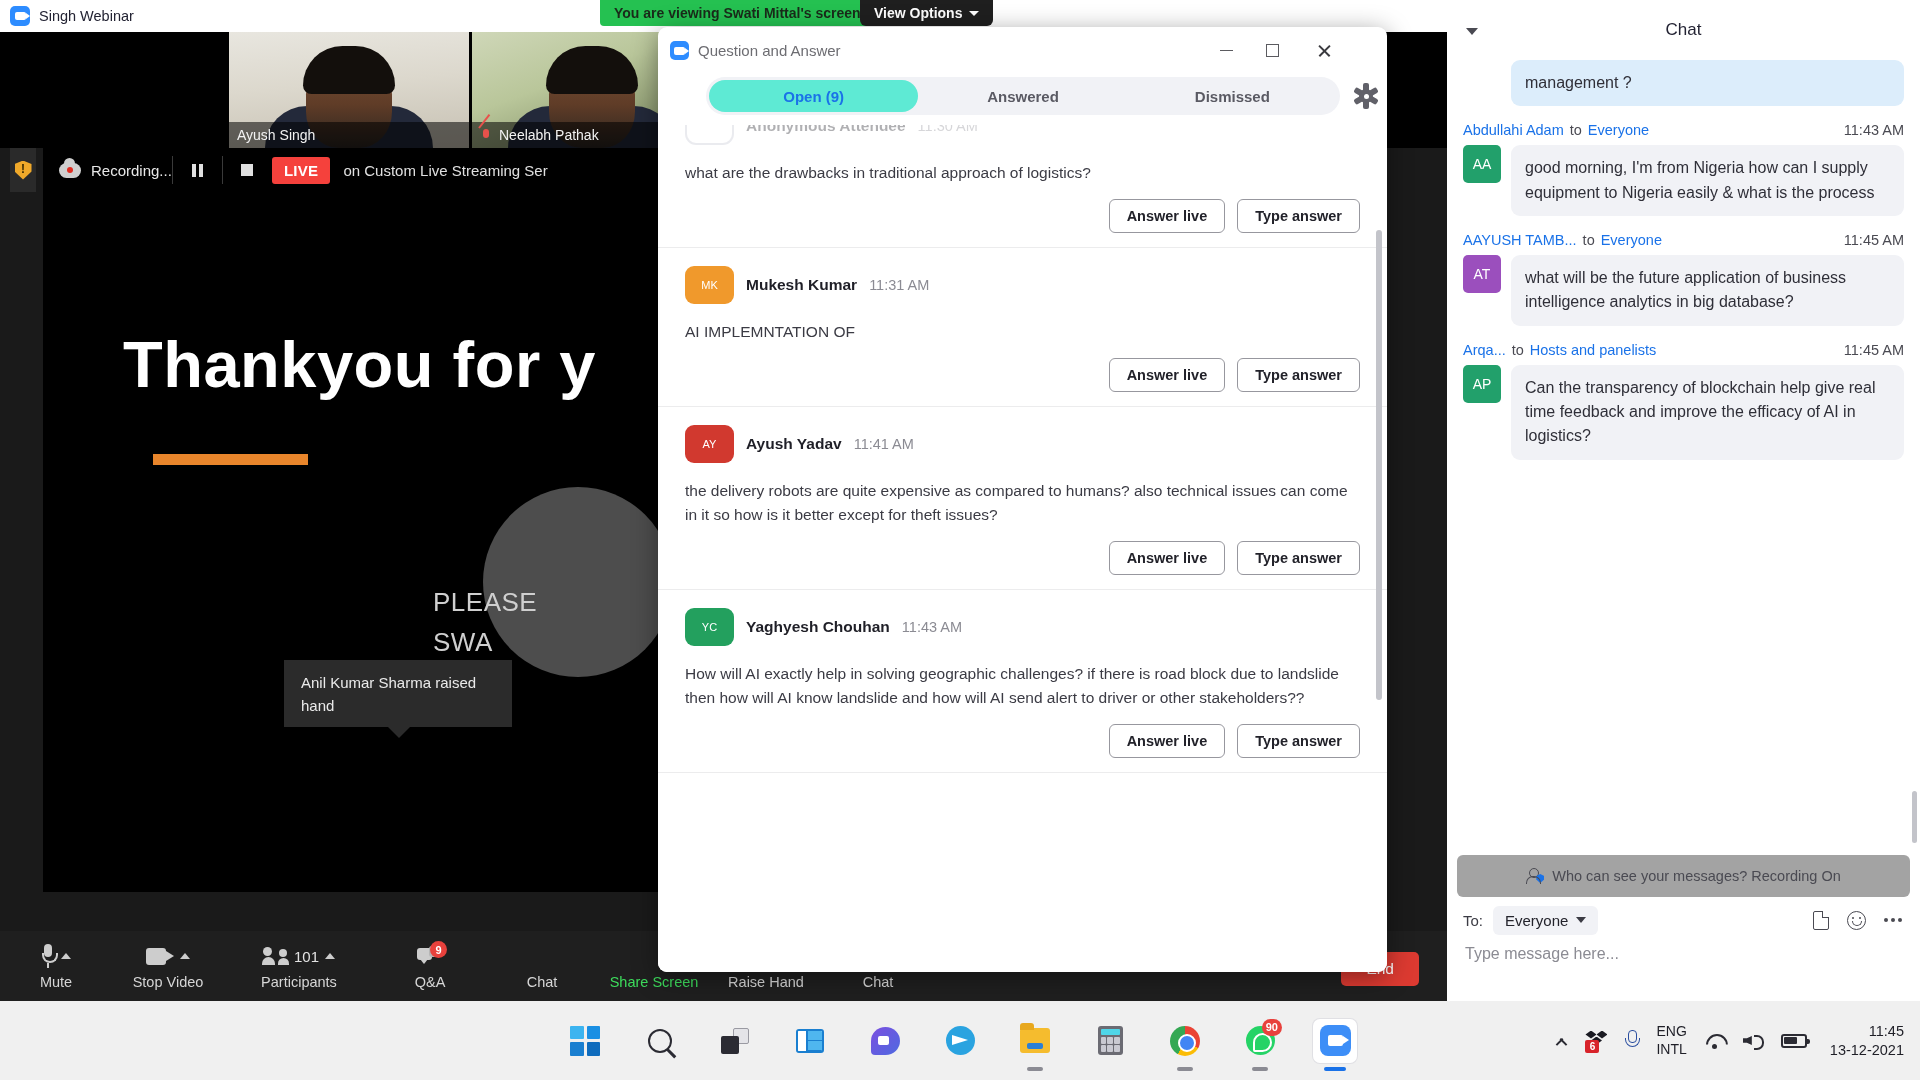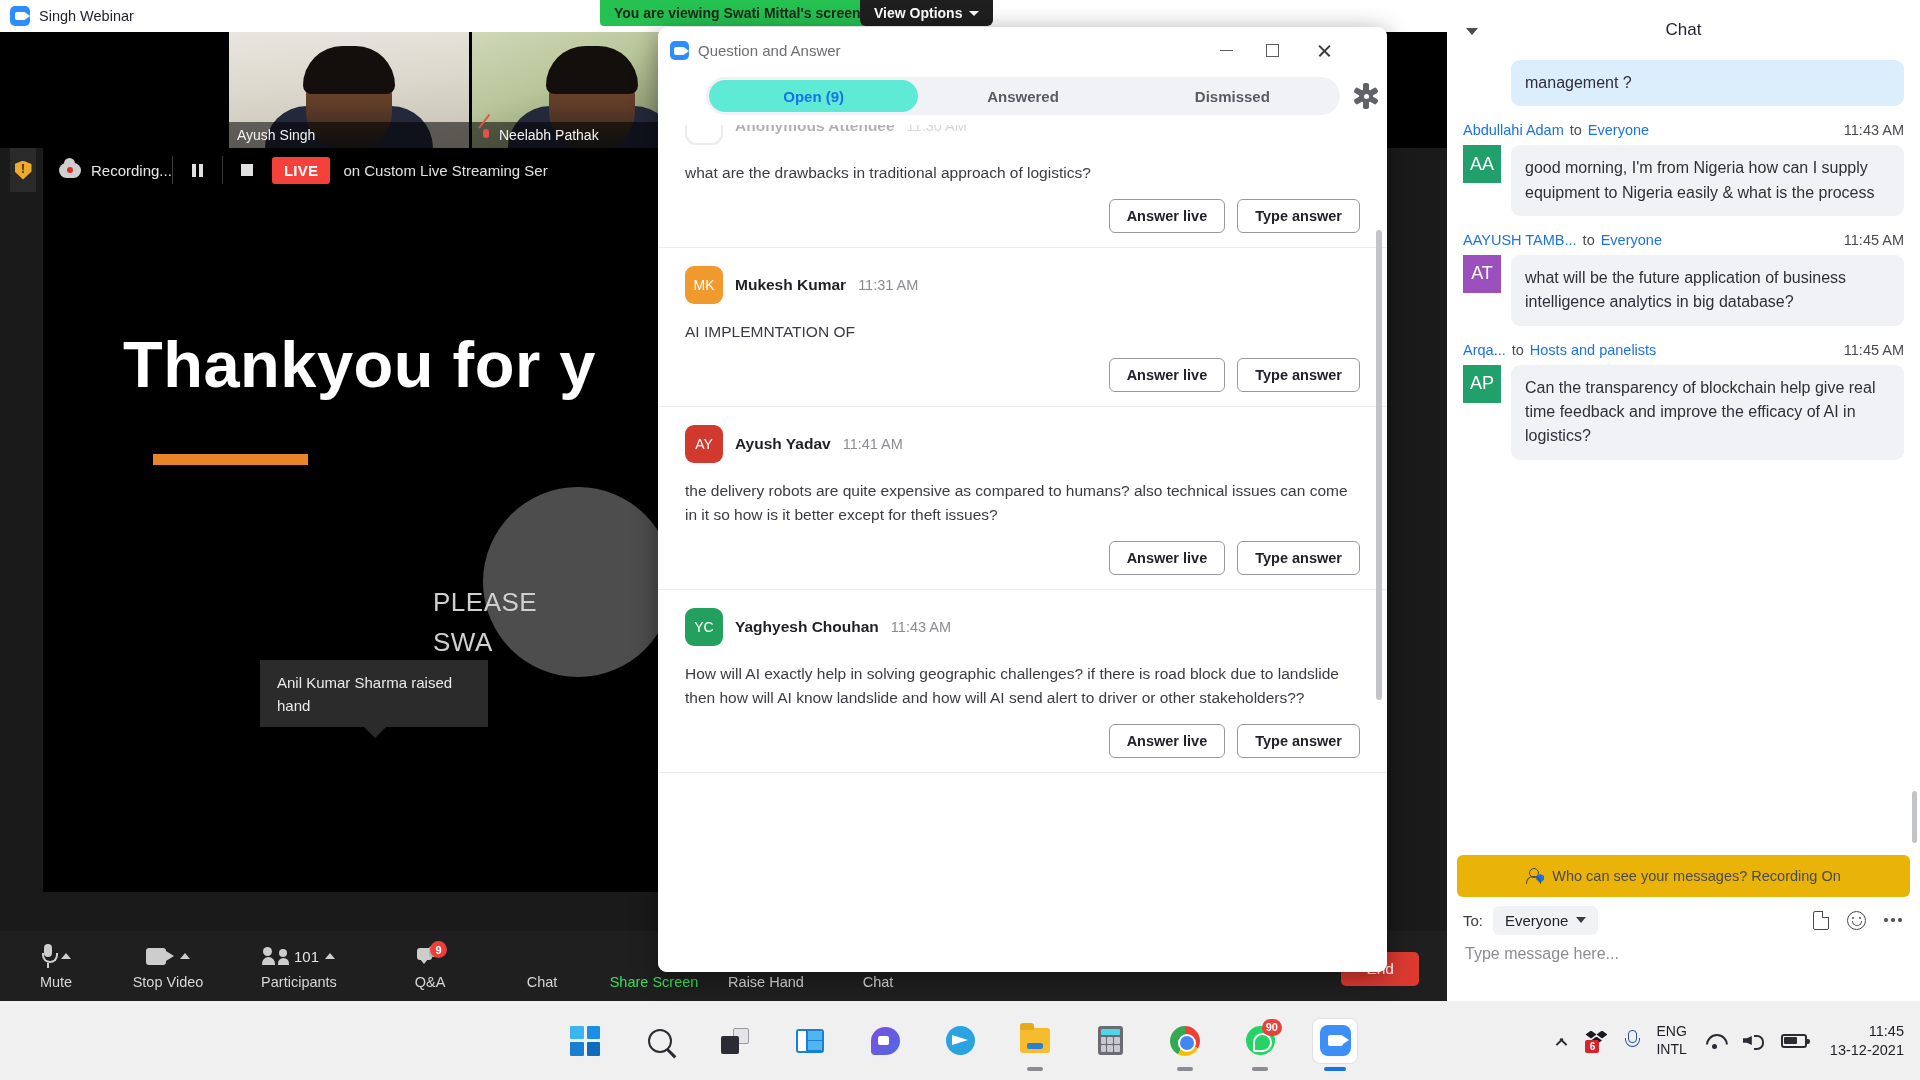--- a/index.html
+++ b/index.html
@@ -153,21 +153,21 @@
   }
   #please-text {
     position: absolute; left: 390px; top: 395px; color: #cfcfcf; font-size: 26px; letter-spacing: .5px;
   }
   #swa-text {
     position: absolute; left: 390px; top: 435px; color: #cfcfcf; font-size: 26px; letter-spacing: .5px;
   }
 
   
   #raise-toast {
-    position: absolute; left: 260px; top: 660px; width: 228px; height: 67px;
+    position: absolute; left: 284px; top: 660px; width: 228px; height: 67px;
     background: #2b2b2b; color: #eaeaea; font-size: 15px; line-height: 1.55;
     padding: 11px 17px; z-index: 30;
   }
   #raise-toast::after {
     content: ""; position: absolute; left: 104px; bottom: -11px;
     border-left: 11px solid transparent; border-right: 11px solid transparent;
     border-top: 11px solid #2b2b2b;
   }
 
   
@@ -240,21 +240,21 @@
   #qa-gear { position: absolute; right: -38px; top: 7px; width: 24px; height: 24px; cursor: pointer; }
   .gear-core { position: absolute; left: 5px; top: 5px; width: 14px; height: 14px; border-radius: 50%; background: #616169; }
   .gear-core::after { content:""; position:absolute; left:4.5px; top:4.5px; width:5px; height:5px; border-radius:50%; background:#fff; }
   .gear-t { position: absolute; left: 9px; top: -1px; width: 6px; height: 26px; background: #616169; border-radius: 2px; }
   .gear-t2 { transform: rotate(60deg); } .gear-t3 { transform: rotate(120deg); }
 
   #qa-list { position: absolute; left: 0; top: 98px; width: 729px; height: 847px; overflow: hidden; background: #fff; }
   .qa-item { padding: 18px 27px 14px 27px; border-bottom: 1px solid #ececed; position: relative; }
   .qa-head { display: flex; align-items: center; gap: 12px; margin-bottom: 16px; }
   .qa-avatar {
-    width: 38px; height: 38px; border-radius: 9px; color: #fff; font-size: 14px;
+    width: 49px; height: 38px; border-radius: 9px; color: #fff; font-size: 11px;
     display: flex; align-items: center; justify-content: center; flex: 0 0 auto;
   }
   .qa-avatar.anon { background: #fff; border: 2.5px solid #c6c8d4; border-radius: 11px; }
   .qa-name { font-size: 15.5px; font-weight: bold; color: #1f1f27; }
   .qa-time { font-size: 14.5px; color: #8b8b93; }
   .qa-text { font-size: 15.5px; color: #3b3b44; line-height: 1.55; margin-bottom: 14px; }
   .qa-actions { display: flex; justify-content: flex-end; gap: 12px; }
   .qa-btn {
     border: 1.3px solid #97979e; border-radius: 6px; background: #fff;
     font-size: 14.5px; font-weight: bold; color: #22222a; padding: 8px 17px; cursor: pointer;
@@ -273,33 +273,33 @@
 
   #chat-body { flex: 1; overflow: hidden; padding: 0 16px 0 16px; position: relative; }
   .chat-msg { margin-bottom: 16px; }
   .chat-meta { font-size: 14.5px; margin-bottom: 7px; display: flex; align-items: baseline; gap: 6px; flex-wrap: nowrap; }
   .chat-from { color: #1a72e8; font-weight: normal; white-space: nowrap; overflow: hidden; text-overflow: ellipsis; max-width: 200px; }
   .chat-to-label { color: #4a4a52; }
   .chat-to { color: #1a72e8; }
   .chat-time { color: #4a4a52; margin-left: auto; white-space: nowrap; }
   .chat-row { display: flex; gap: 10px; align-items: flex-start; }
   .chat-avatar {
-    width: 38px; height: 38px; border-radius: 0; color: #fff; font-size: 18px;
+    width: 38px; height: 38px; border-radius: 5px; color: #fff; font-size: 14px;
     display: flex; align-items: center; justify-content: center; flex: 0 0 auto;
   }
   .chat-bubble {
     background: #f1f2f6; border-radius: 9px; padding: 11px 14px;
     font-size: 16px; color: #2f2f38; line-height: 1.52; flex: 1;
   }
   .chat-bubble.highlight { background: #dcedfb; }
   .chat-bubble.indent { margin-left: 48px; }
   #chat-scrollbar { position: absolute; right: 3px; bottom: 12px; width: 5px; height: 52px; background: #c3c4ca; border-radius: 3px; cursor: pointer; }
 
   #chat-notice {
-    height: 42px; background: #eab308; display: flex; align-items: center; justify-content: center;
+    height: 42px; background: #a3a3a3; display: flex; align-items: center; justify-content: center;
     gap: 8px; font-size: 14.5px; color: #4a4a52; margin: 0 10px; border-radius: 6px;
   }
   .ic-person-shield { width: 18px; height: 16px; position: relative; }
   .ic-person-shield::before { content:""; position:absolute; left:3px; top:0; width:8px; height:8px; border-radius:50%; border:1.6px solid #4a4a52; }
   .ic-person-shield::after { content:""; position:absolute; left:0; bottom:0; width:13px; height:7px; border:1.6px solid #4a4a52; border-bottom:none; border-radius:7px 7px 0 0; }
   .shield-dot { position:absolute; right:0; bottom:1px; width:8px; height:9px; background:#1a72e8; clip-path: polygon(50% 0%,100% 22%,100% 62%,50% 100%,0% 62%,0% 22%); }
 
   #chat-to-row { height: 46px; display: flex; align-items: center; padding: 0 16px; gap: 10px; }
   #chat-to-text { font-size: 15px; color: #3b3b44; text-align: center; }
   #chat-to-select {

